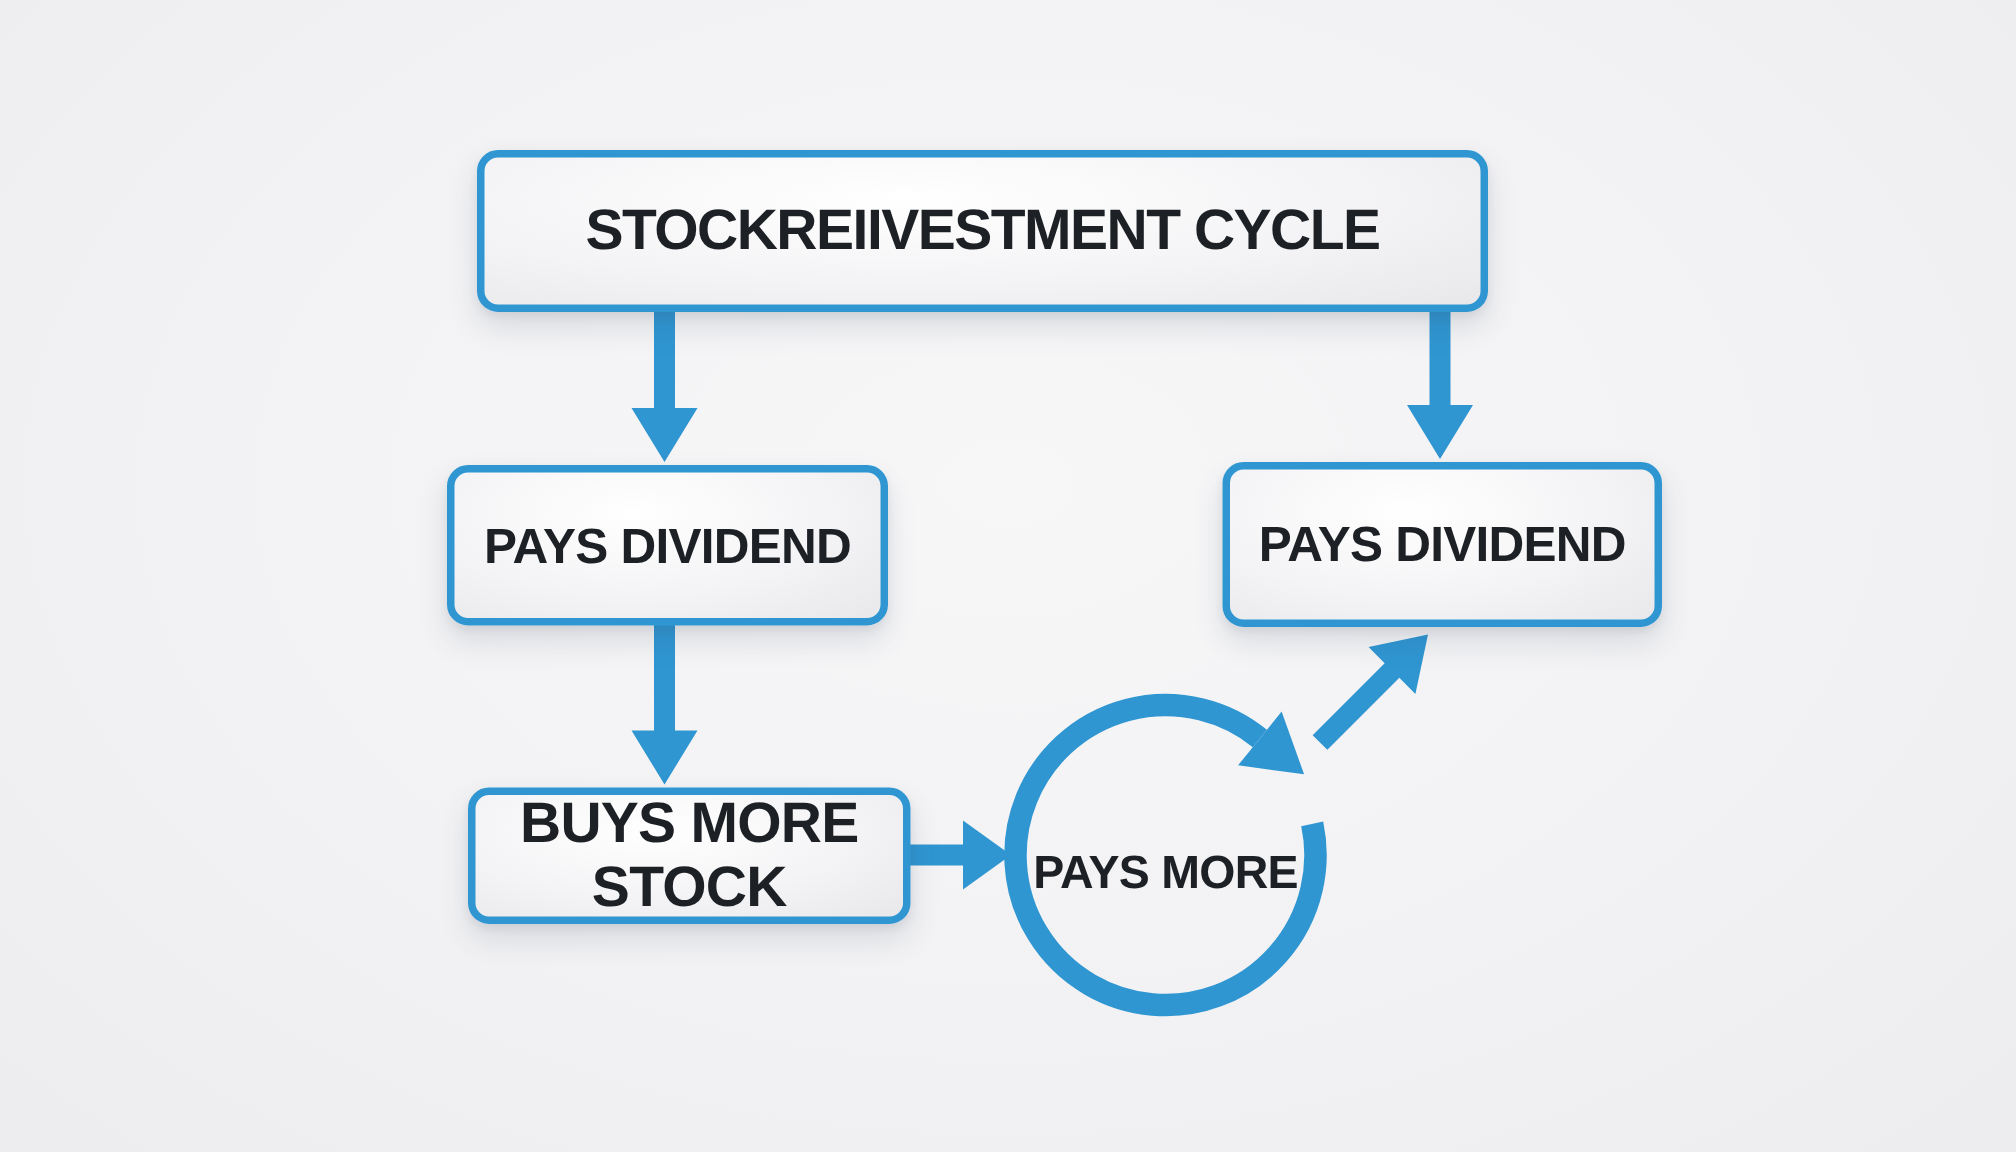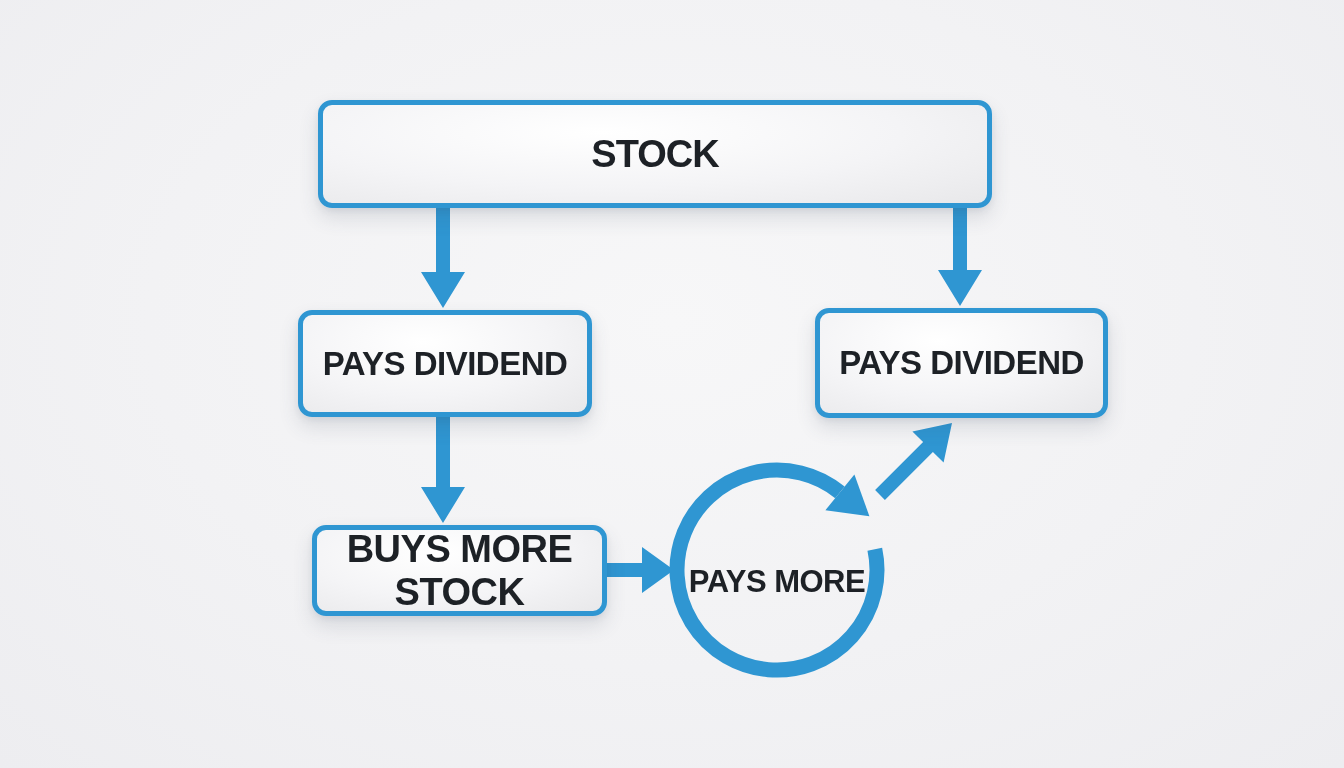--- a/index.html
+++ b/index.html
@@ -106,20 +106,21 @@
 
     <path d="M 874.8 549.2 A 100 100 0 1 1 839.9 492.3" fill="none" stroke="var(--accent-blue, #2f96d2)" stroke-width="15"></path>
 
     <polygon fill="var(--accent-blue, #2f96d2)" points="825.4,510.2 854.4,474.4 869.4,516.2"></polygon>
 
     <polygon fill="var(--accent-blue, #2f96d2)" points="884.9,499.9 932.9,451.9 943.6,462.6 952,423 912.4,431.4 923.1,442.1 875.1,490.1"></polygon>
   </svg>
 
   <div class="node box title-box">
     <span>STOCK</span>
+    <span>REIIVESTMENT CYCLE</span>
   </div>
 
   <div class="node box left-box">
     <span>PAYS DIVIDEND</span>
   </div>
 
   <div class="node box right-box">
     <span>PAYS DIVIDEND</span>
   </div>
 

